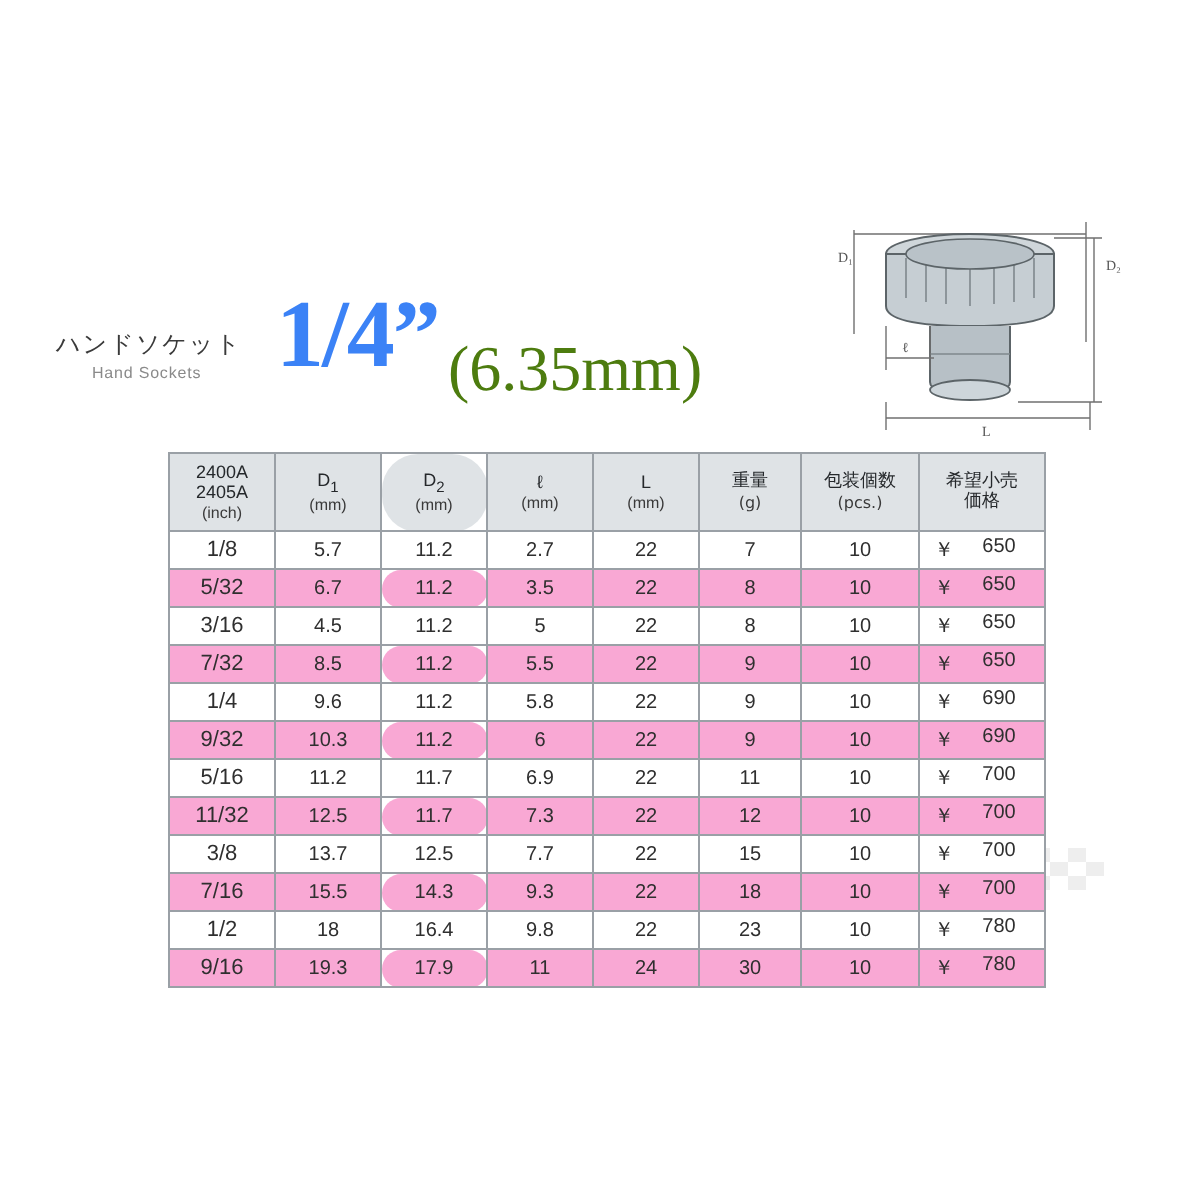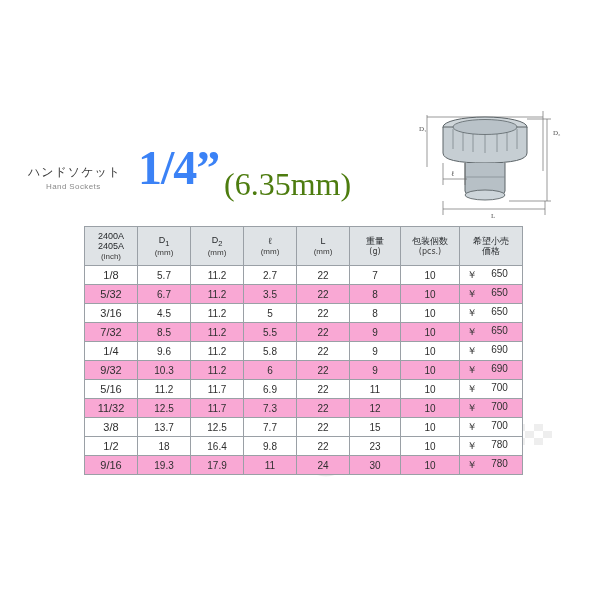--- a/index.html
+++ b/index.html
@@ -86,21 +86,21 @@
   }
   table.spec thead th{
     background:#dfe3e6;
     height:38px;
     font-size:9px;
     line-height:1.15;
     color:#25282b;
   }
   .col-size{width:52px;margin-left:16px;}
   .col-d1{width:52px;}
-  .col-d2{width:52px;}
+  .col-d2{width:52px;border-radius:18px;}
   .col-l-small{width:52px;}
   .col-l{width:52px;}
   .col-w{width:50px;}
   .col-pack{width:58px;}
   .col-price{width:62px;margin-left:40px;}
 
   td.size-cell{font-weight:bold;font-size:11px;}
   td.price-cell{text-align:right;padding-right:7px;}
   .yen{float:left;padding-left:7px;}
   .hdr-sub{font-size:8px;color:#3a3a3a;}
@@ -315,20 +315,30 @@
         <tr>
           <td class="size-cell col-size">3/8</td>
           <td class="col-d1">13.7</td>
           <td class="col-d2">12.5</td>
           <td class="col-l-small">7.7</td>
           <td class="col-l">22</td>
           <td class="col-w">15</td>
           <td class="col-pack">10</td>
           <td class="price-cell col-price"><span class="yen">￥</span><span>700</span></td>
         </tr>
+        <tr class="row-alt">
+          <td class="size-cell col-size">7/16</td>
+          <td class="col-d1">15.5</td>
+          <td class="col-d2">14.3</td>
+          <td class="col-l-small">9.3</td>
+          <td class="col-l">22</td>
+          <td class="col-w">18</td>
+          <td class="col-pack">10</td>
+          <td class="price-cell col-price"><span class="yen">￥</span><span>700</span></td>
+        </tr>
         <tr>
           <td class="size-cell col-size">1/2</td>
           <td class="col-d1">18</td>
           <td class="col-d2">16.4</td>
           <td class="col-l-small">9.8</td>
           <td class="col-l">22</td>
           <td class="col-w">23</td>
           <td class="col-pack">10</td>
           <td class="price-cell col-price"><span class="yen">￥</span><span>780</span></td>
         </tr>

